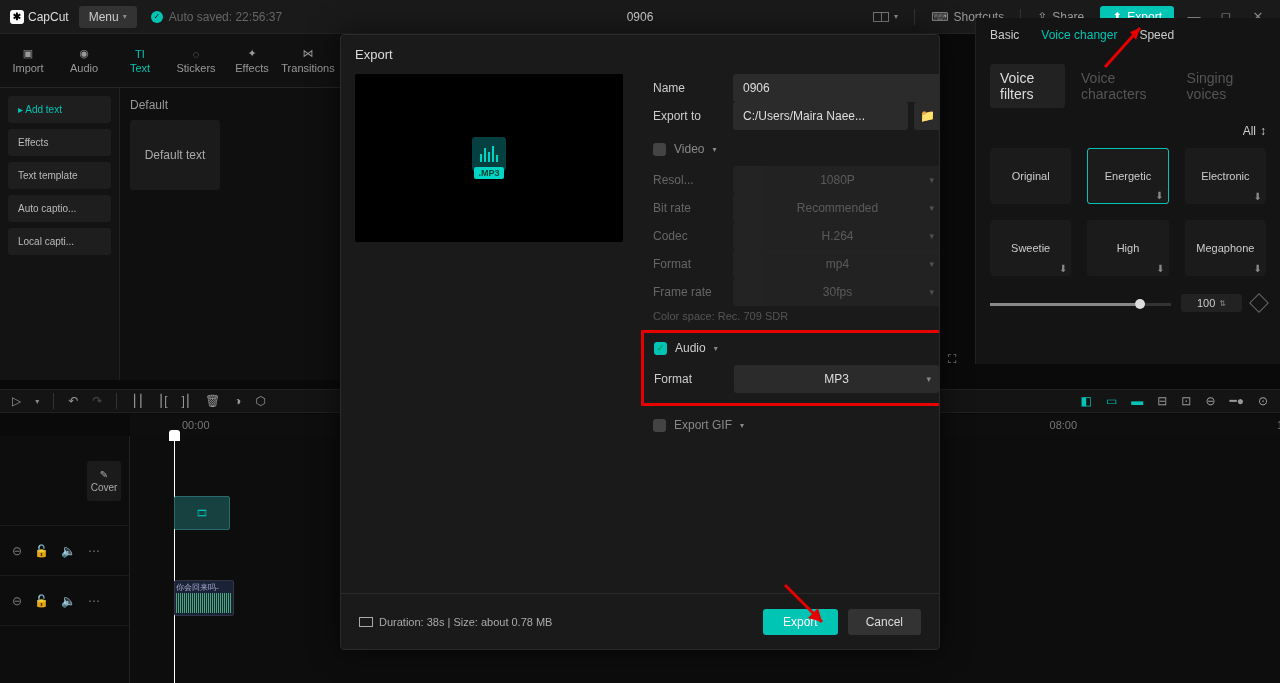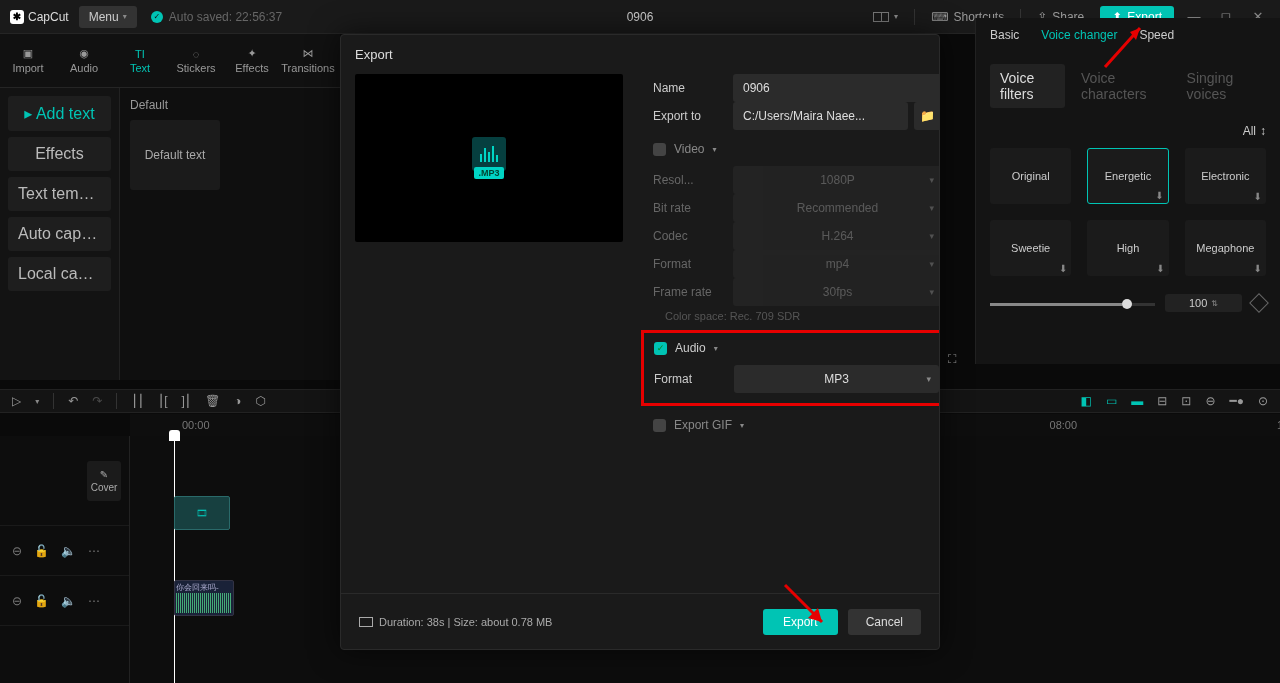--- a/index.html
+++ b/index.html
@@ -22,21 +22,21 @@
 .window-btn { width: 24px; text-align: center; color: #888; font-size:13px;}
 
 
 .tool-row { display: flex; height: 54px; background: #111; border-bottom: 1px solid #252525; }
 .tool-item { width: 56px; display: flex; flex-direction: column; align-items: center; justify-content: center; gap: 2px; color: #999; font-size: 11px; }
 .tool-item.active { color: #00c4b4; }
 
 
 .left-panel { position: absolute; left:0; top: 34px; width: 340px; height: 346px; display: flex; background:#0f0f0f; }
 .left-panel .tabs-col { width: 120px; background: #131313; padding: 8px; display:flex; flex-direction:column; gap:6px; border-right:1px solid #222;}
-.side-btn { background: #1e1e1e; color: #bbb; padding: 8px 10px; border-radius: 3px; font-size: 16px; text-align: center; white-space:nowrap; overflow:hidden; text-overflow:ellipsis;}
+.side-btn { background: #1e1e1e; color: #bbb; padding: 8px 10px; border-radius: 3px; font-size: 10px; text-align: left; white-space:nowrap; overflow:hidden; text-overflow:ellipsis;}
 .side-btn.active { color: #00c4b4; }
 .side-btn.active::before { content:"▸ "; color:#00c4b4;}
 .left-panel .content-col { flex:1; padding: 10px; }
 .default-card { width: 90px; height: 70px; background: #1b1b1b; border-radius: 3px; display: flex; align-items: center; justify-content: center; color:#aaa; font-size:12px; margin-top: 8px;}
 .section-label { color: #999; font-size: 12px; }
 
 
 .right-panel { position: absolute; right:0; top:18px; width: 305px; height: 346px; background:#141414; border-left:1px solid #222; padding: 10px 14px; }
 .rp-tabs { display: flex; gap: 22px; margin-bottom: 16px; }
 .rp-tab { color: #ccc; font-size: 12px; padding-bottom: 6px; }
@@ -46,21 +46,21 @@
 .pill.dim { color:#555; background:transparent;}
 .all-sort { margin-left:auto; color:#ccc; display:flex; gap:4px; align-items:center;}
 .preset-grid { display:grid; grid-template-columns: repeat(3, 1fr); gap:16px; margin-bottom: 18px;}
 .preset { height: 56px; background:#1b1b1b; border-radius:3px; display:flex; flex-direction:column; align-items:center; justify-content:center; color:#ccc; font-size:11px; gap:4px; position:relative;}
 .preset.active { border:1px solid #00c4b4; }
 .dl-corner { position:absolute; right:4px; bottom:2px; color:#888; font-size:10px;}
 .intensity-row { display:flex; align-items:center; gap:10px; margin-top: 6px;}
 .slider-track { flex:1; height:3px; background:#333; position:relative; margin-top:2px;}
 .slider-fill { height:3px; background:#888; width: 80%; }
 .slider-thumb { position:absolute; left:80%; top:-4px; width:10px; height:10px; background:#ddd; border-radius:50%;}
-.intensity-val { background:#222; padding:3px 24px; border-radius:3px; font-size:11px; color:#ccc; display:flex; align-items:center; gap:4px;}
+.intensity-val { background:#222; padding:3px 16px; border-radius:3px; font-size:11px; color:#ccc; display:flex; align-items:center; gap:4px;}
 .reset-ic { width:14px; height:14px; border:1px solid #666; transform:rotate(45deg);}
 
 
 .timeline-bar { position:absolute; left:0; top: 389px; right:0; height:24px; background:#141414; border-top:1px solid #222; border-bottom:1px solid #222; display:flex; align-items:center; padding:0 12px; gap:14px; color:#999;}
 .tl-spacer{ flex:1;}
 .timeline-ruler { position:absolute; left:130px; right:0; top: 414px; height:22px; background:#0e0e0e; display:flex; align-items:center; padding-left: 52px; gap: 200px; color:#777; font-size:11px;}
 .timeline-tracks { position:absolute; left:0; top:436px; right:0; bottom:0; display:flex; background:#0d0d0d;}
 .track-gutter { width:130px; border-right:1px solid #222; display:flex; flex-direction:column;}
 .cover-box { height: 90px; border-bottom:1px solid #1a1a1a; display:flex; align-items:center; justify-content:flex-end; padding-right:8px; gap:10px;}
 .cover-btn { width:34px; height:40px; background:#1b1b1b; border-radius:3px; display:flex; flex-direction:column; align-items:center; justify-content:center; gap:2px; color:#aaa; font-size:10px;}
@@ -87,21 +87,21 @@
 .finput { flex:1; background:#2b2b2b; color:#ddd; padding:6px 10px; border-radius:3px; border:none; font-size:12px; height:28px;}
 .path-row { display:flex; gap:6px; flex:1; align-items:center;}
 .folder-btn { width:28px; height:28px; background:#2b2b2b; border-radius:3px; display:flex; align-items:center; justify-content:center; color:#ccc;}
 .section-hdr { display:flex; align-items:center; gap:8px; margin: 12px 0 10px; color:#ccc; font-size:12px;}
 .section-hdr.dim { color:#888;}
 .chk { width:13px; height:13px; border-radius:3px; background:#444; display:inline-flex; align-items:center; justify-content:center; font-size:9px; color:#ccc;}
 .chk.on { background:#00c4b4; color:#082;}
 .fselect { flex:1; background:#2b2b2b; color:#999; padding:6px 10px; border-radius:3px; font-size:12px; height:28px; display:flex; align-items:center; justify-content:center; position:relative;}
 .fselect.dim { opacity:0.5;}
 .fselect .chev { position:absolute; right:8px; color:#888; font-size:9px;}
-.color-space { color:#555; font-size:11px; margin: 4px 12px 8px;}
+.color-space { color:#555; font-size:11px; margin: 4px 0 8px;}
 .highlight-box { border:3px solid #e60000; padding: 8px 10px 10px; margin: 6px -10px 10px -12px; }
 .highlight-box .section-hdr{ margin-top:0;}
 .highlight-box .fselect { color:#ddd; font-weight:500;text-align:right;}
 .modal-footer { height:56px; border-top:1px solid #2a2a2a; display:flex; align-items:center; padding: 0 18px; gap:10px;}
 .footer-info { color:#aaa; font-size:11px; display:flex; align-items:center; gap:6px;}
 .film-ic { width:14px; height:10px; border:1px solid #aaa; display:inline-block;}
 .footer-spacer { flex:1;}
 .btn-primary { background:#00c4b4; color:#fff; padding:6px 20px; border-radius:3px; font-size:12px; font-weight:500;}
 .btn-secondary { background:#333; color:#ddd; padding:6px 18px; border-radius:3px; font-size:12px;}
 

